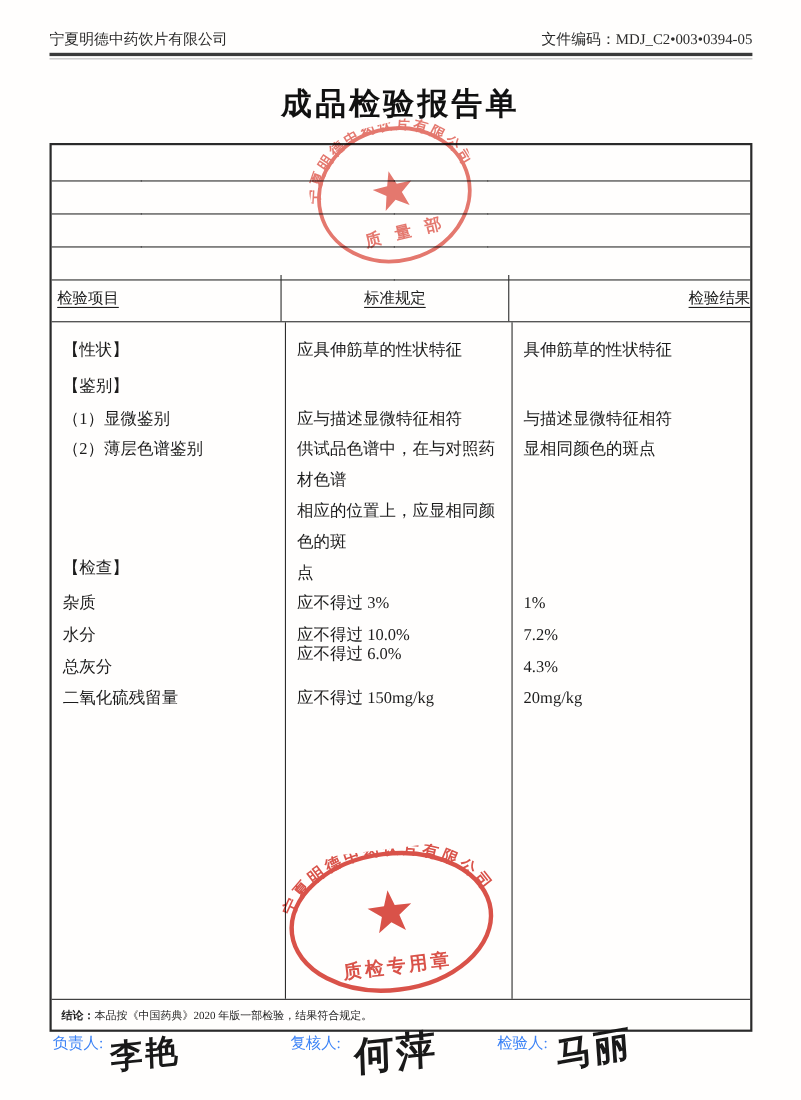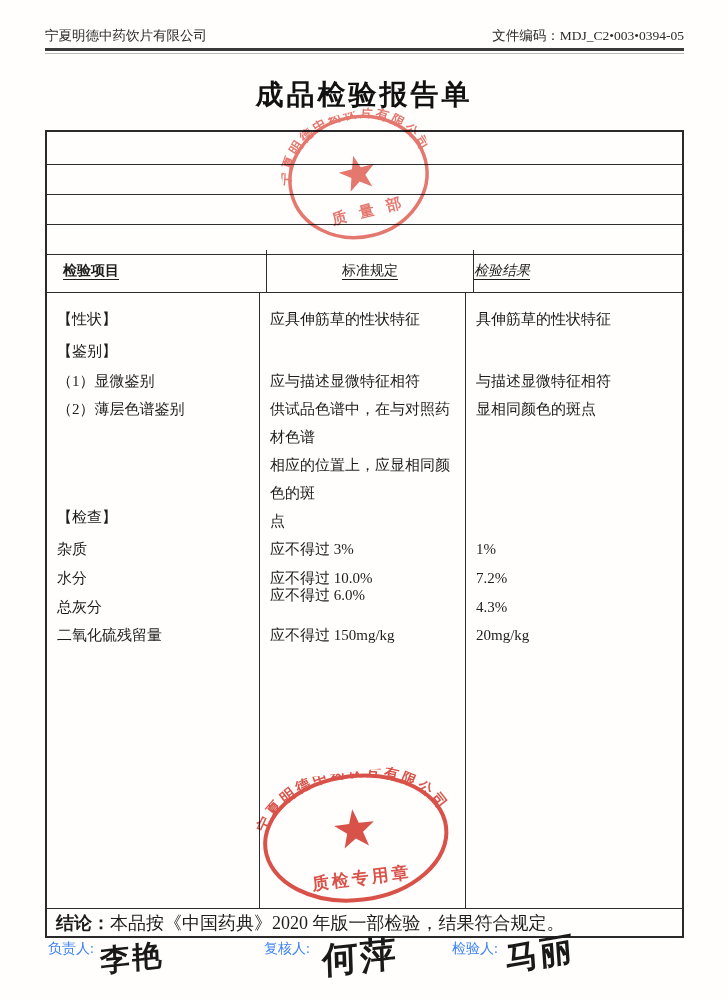--- a/index.html
+++ b/index.html
@@ -18,31 +18,31 @@
   .doc-table{position:absolute;top:130px;left:45px;width:635px;border:2px solid #2a2a2a;background:transparent;}
   .info-grid{display:grid;grid-template-columns:82px 230px 85px 1fr;grid-template-rows:30px 30px 30px 28px;}
   .cell{border-right:1.5px solid #2d2d2d;border-bottom:1.5px solid #2d2d2d;
         display:flex;align-items:center;padding-left:9px;font-size:14px;overflow:hidden;margin-top:32px;}
   .cell.norr{border-right:none;}
   .span12{grid-column:1/3;}
   .span34{grid-column:3/5;}
   .cols-header{display:flex;height:42px;border-bottom:1.5px solid #2d2d2d;font-size:14px;}
   .hcell{display:flex;align-items:center;}
   .hcell span{text-decoration:underline;text-underline-offset:4px;}
-  .hc1{width:203px;border-right:1.5px solid #2d2d2d;padding-left:16px;font-weight:bold;}
+  .hc1{width:203px;border-right:1.5px solid #2d2d2d;padding-left:5px;}
   .hc2{width:206px;border-right:1.5px solid #2d2d2d;justify-content:center;}
-  .hc3{flex:1;justify-content:flex-start;font-style:italic;}
+  .hc3{flex:1;justify-content:flex-end;}
   .tbody{display:flex;height:615px;border-bottom:1.5px solid #2d2d2d;}
   .bcol{position:relative;}
   .bcol1{width:212px;border-right:1.5px solid #2d2d2d;}
   .bcol2{width:205px;border-right:1.5px solid #2d2d2d;}
   .bcol3{flex:1;}
   .bline{position:absolute;left:0;right:4px;padding-left:10px;line-height:28px;
          font-size:15px;white-space:pre-line;}
-  .conclusion{height:27px;display:flex;align-items:center;padding-left:9px;font-size:18px;}
+  .conclusion{height:27px;display:flex;align-items:center;padding-left:9px;font-size:10px;}
   .conclusion .lbl{font-weight:bold;}
   
   .sig-label{position:absolute;font-size:14px;color:#3b82f6;}
   .sig-name{position:absolute;font-size:30px;font-weight:700;color:#191919;
             transform:rotate(-6deg) skewX(-4deg);letter-spacing:2px;}
   
   .stamp{position:absolute;pointer-events:none;mix-blend-mode:multiply;z-index:5;}
   .stamp svg{display:block;}
   .stamp-top{left:284px;top:112px;width:150px;height:134px;color:#dd564b;opacity:.8;transform:rotate(-14deg);}
   .stamp-bottom{left:258px;top:772px;width:196px;height:136px;color:#d43a30;opacity:.88;transform:rotate(-7deg);}

